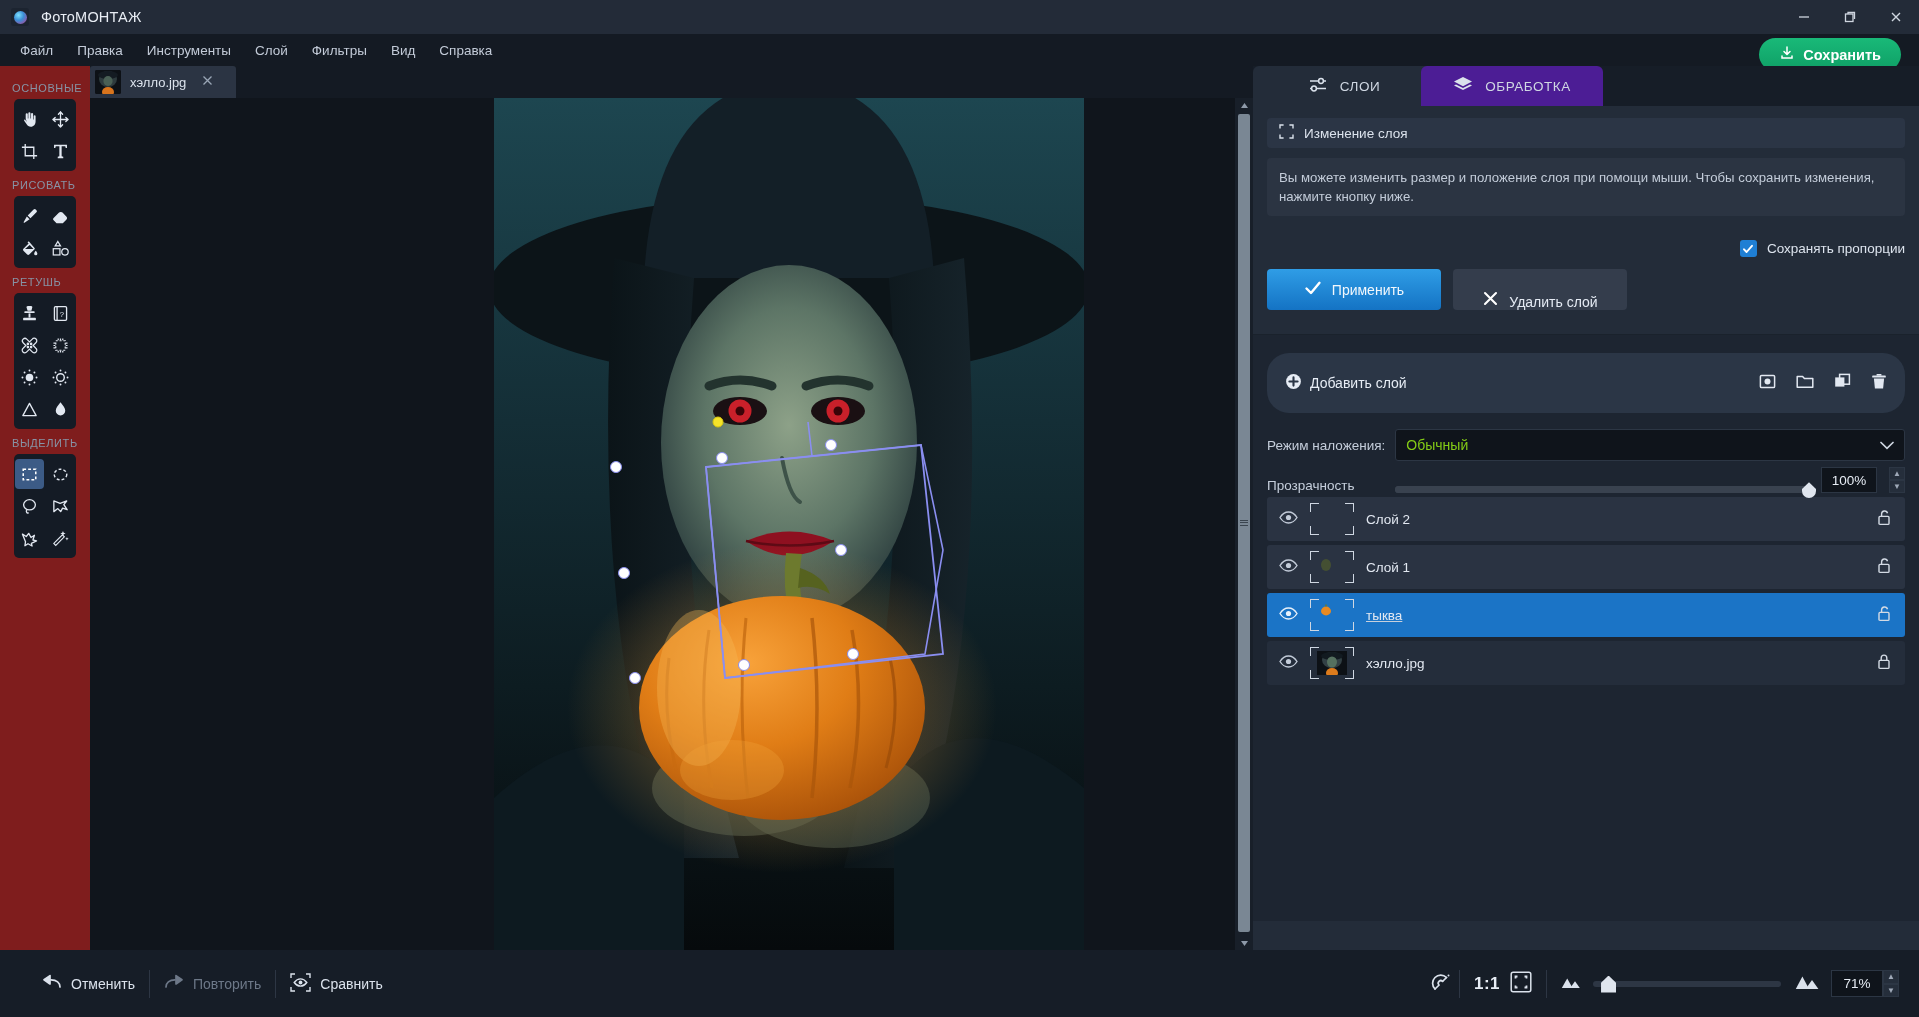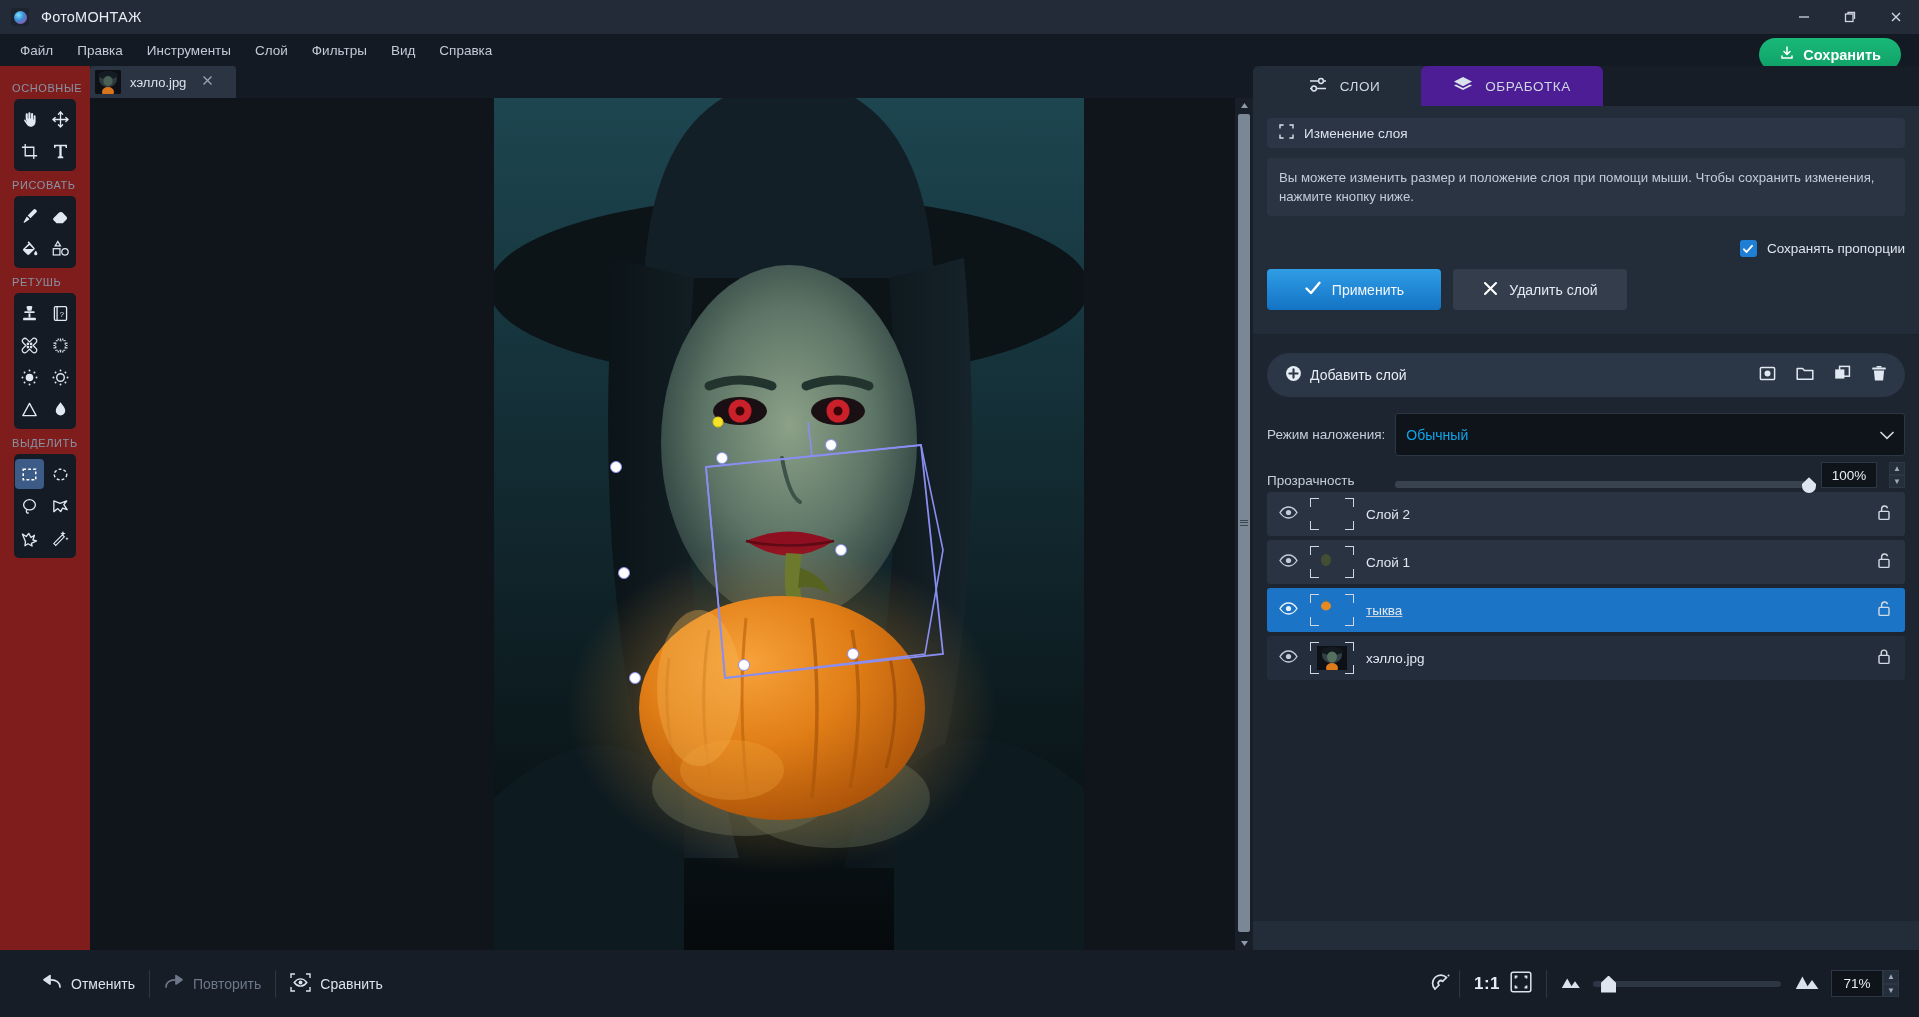--- a/index.html
+++ b/index.html
@@ -170,38 +170,38 @@
   }
   .btn-row { margin: 12px 14px 0 14px; display:flex; gap:12px; }
   .btn-apply {
     flex: 0 0 174px; height: 41px; border-radius: 4px;
     background: linear-gradient(180deg,#2f9de6 0%,#1473c4 100%);
     display:flex; align-items:center; justify-content:center; gap:10px;
     color:#f2f7fc; font-size:14px;
   }
   .btn-del {
     flex: 0 0 174px; height: 41px; border-radius: 4px; background:#343d4c;
-    display:flex; align-items:center; justify-content:center; gap:10px;
+    display:flex; align-items:flex-end; justify-content:center; gap:10px;
     color:#e4eaf3; font-size:14px;
   }
   .divider { margin-top: 24px; height: 1px; background: #1a222c; }
 
   .layers-zone { background:#1d2531; padding: 18px 14px 0 14px; height: 586px; }
   .addrow {
-    height: 44px; border-radius: 22px; background:#2b3646;
+    height: 60px; border-radius: 22px; background:#2b3646;
     display:flex; align-items:center; padding: 0 18px; gap: 0;
   }
   .addbtn { display:flex; align-items:center; gap:8px; font-size:14px; color:#e7edf5; }
   .addrow .mini-icons { margin-left: auto; display:flex; gap: 20px; align-items:center; color:#e2e8f1; }
 
   .mode-row { display:flex; align-items:center; margin-top:16px; gap:10px; }
   .mode-label { font-size:13.5px; color:#c5cedb; }
   .select-box {
-    flex:1; height: 43px; background:#0f141b; border:1px solid #2c3644; border-radius:3px;
-    display:flex; align-items:center; padding: 1px 10px; font-size:14px; color:#0ea5e9;
+    flex:1; height: 32px; background:#0f141b; border:1px solid #2c3644; border-radius:3px;
+    display:flex; align-items:center; padding: 1px 10px; font-size:14px; color:#84cc16;
   }
   .select-box .chev { margin-left:auto; color:#cfd7e2; }
 
   .opacity-row { display:flex; align-items:flex-end; margin-top:6px; gap:12px; }
   .opacity-label { font-size:13.5px; color:#c5cedb; width:116px; }
   .slider-track {
     position:relative; flex:1; height:7px; background:#39424f; border-radius:4px;
   }
   .slider-fill { position:absolute; left:0; top:0; height:7px; width:100%; background:#39424f; border-radius:4px; }
   .slider-knob {

